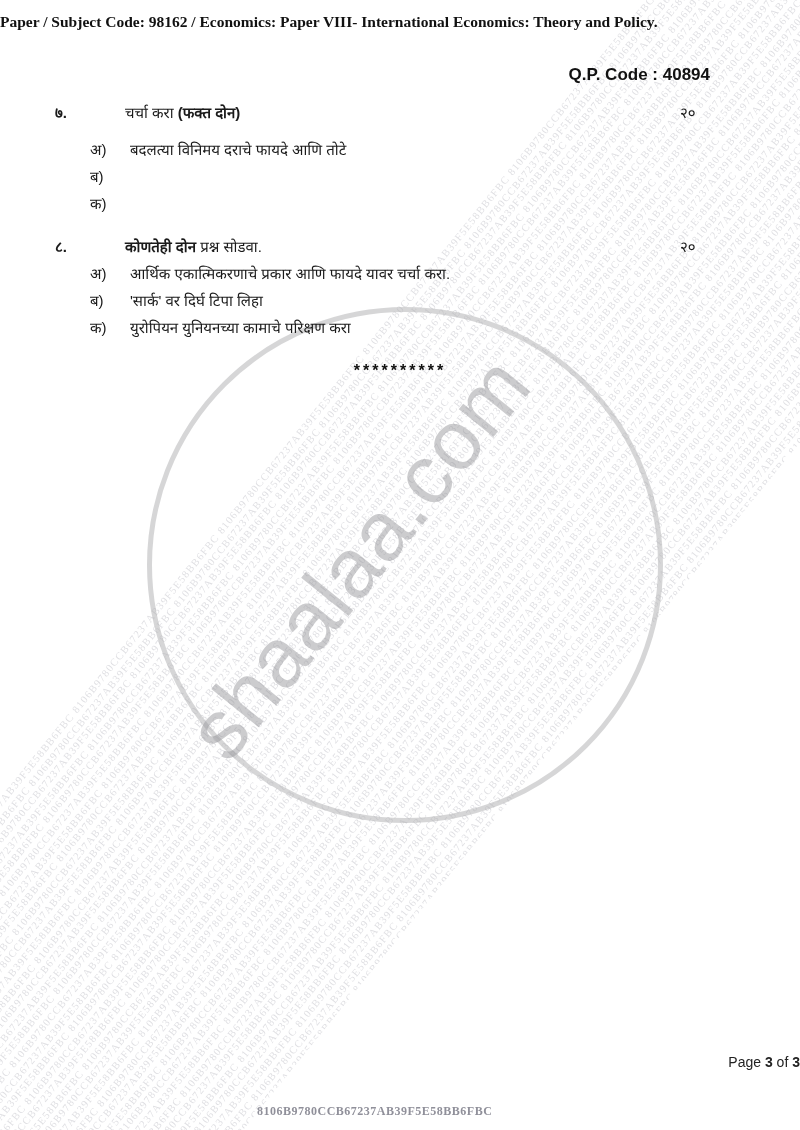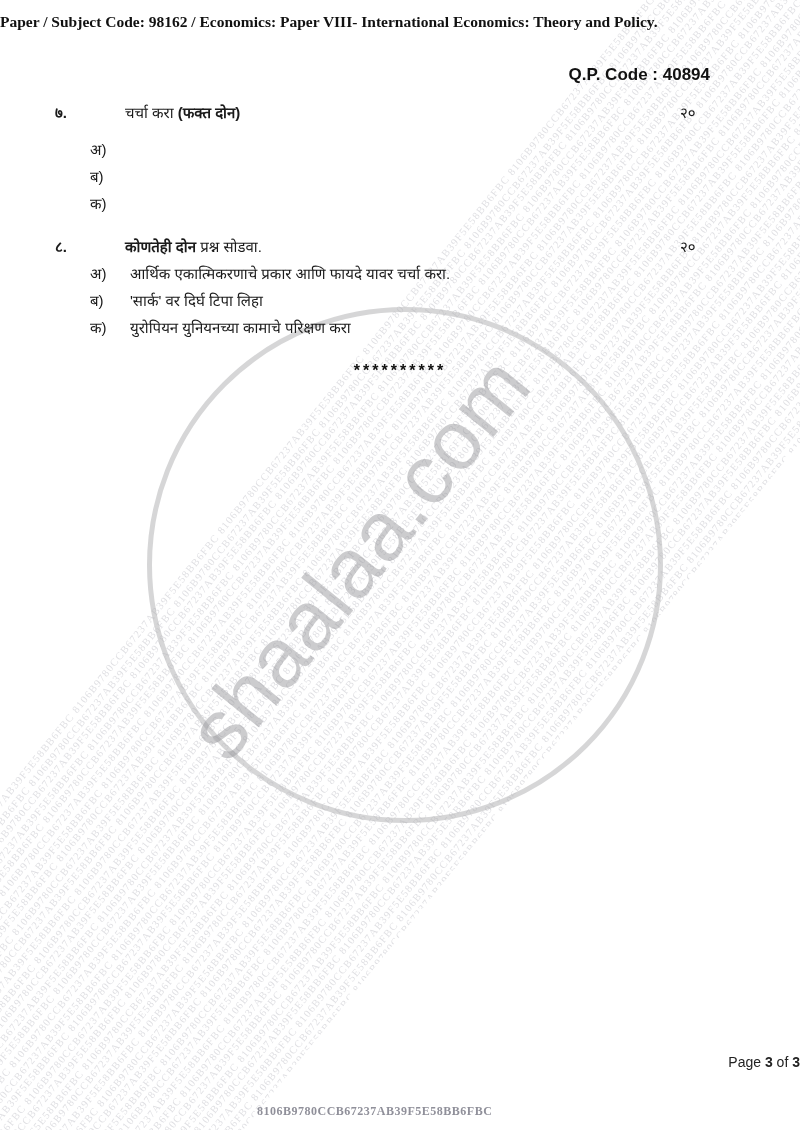--- a/index.html
+++ b/index.html
@@ -91,20 +91,21 @@
     <div class="hdr">Paper / Subject Code: 98162 / Economics: Paper VIII- International Economics: Theory and Policy.</div>
     <div class="qpcode">Q.P. Code : 40894</div>
 
     <div class="qrow" style="top:102px">
       <span class="qnum">७.</span>
       <span class="qtext"><span>चर्चा करा </span><b>(फक्त दोन)</b></span>
       <span class="qmarks">२०</span>
     </div>
     <div class="srow" style="top:139px">
       <span class="slabel">अ)</span>
+      <span class="stext">बदलत्या विनिमय दराचे फायदे आणि तोटे</span>
     </div>
     <div class="srow" style="top:166px">
       <span class="slabel">ब)</span>
     </div>
     <div class="srow" style="top:193px">
       <span class="slabel">क)</span>
     </div>
 
     <div class="qrow" style="top:236px">
       <span class="qnum">८.</span>

